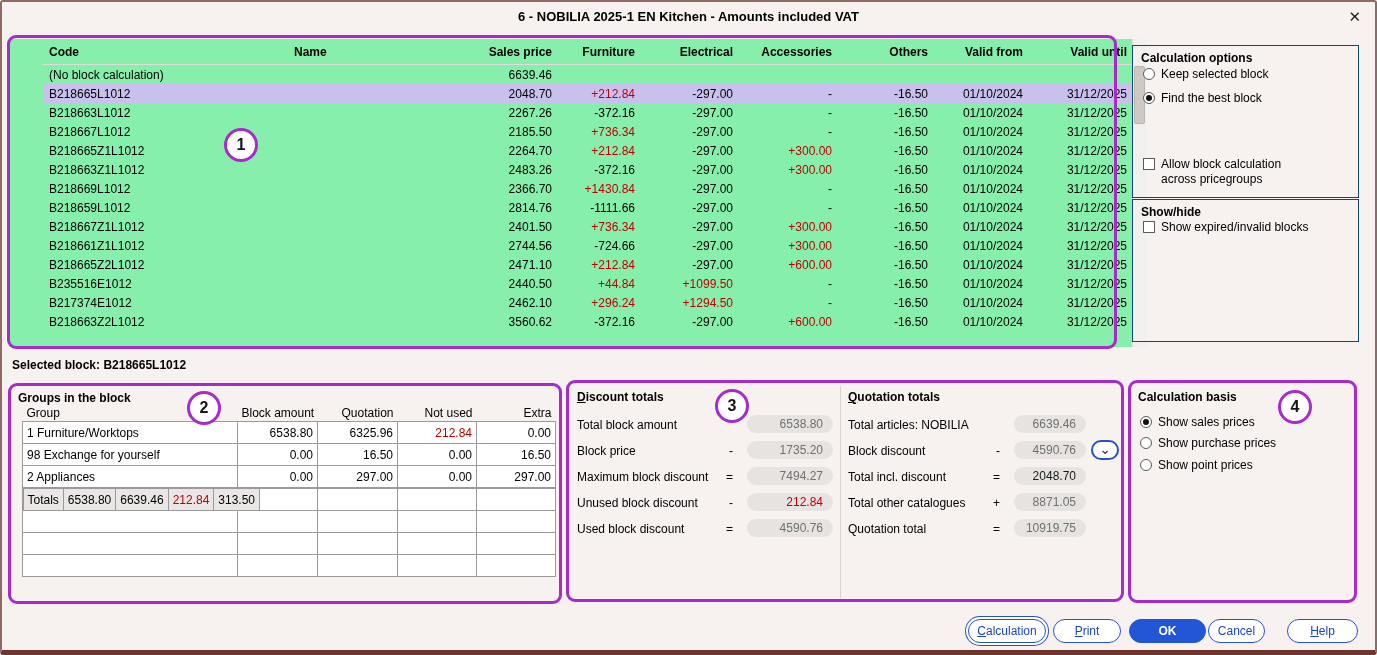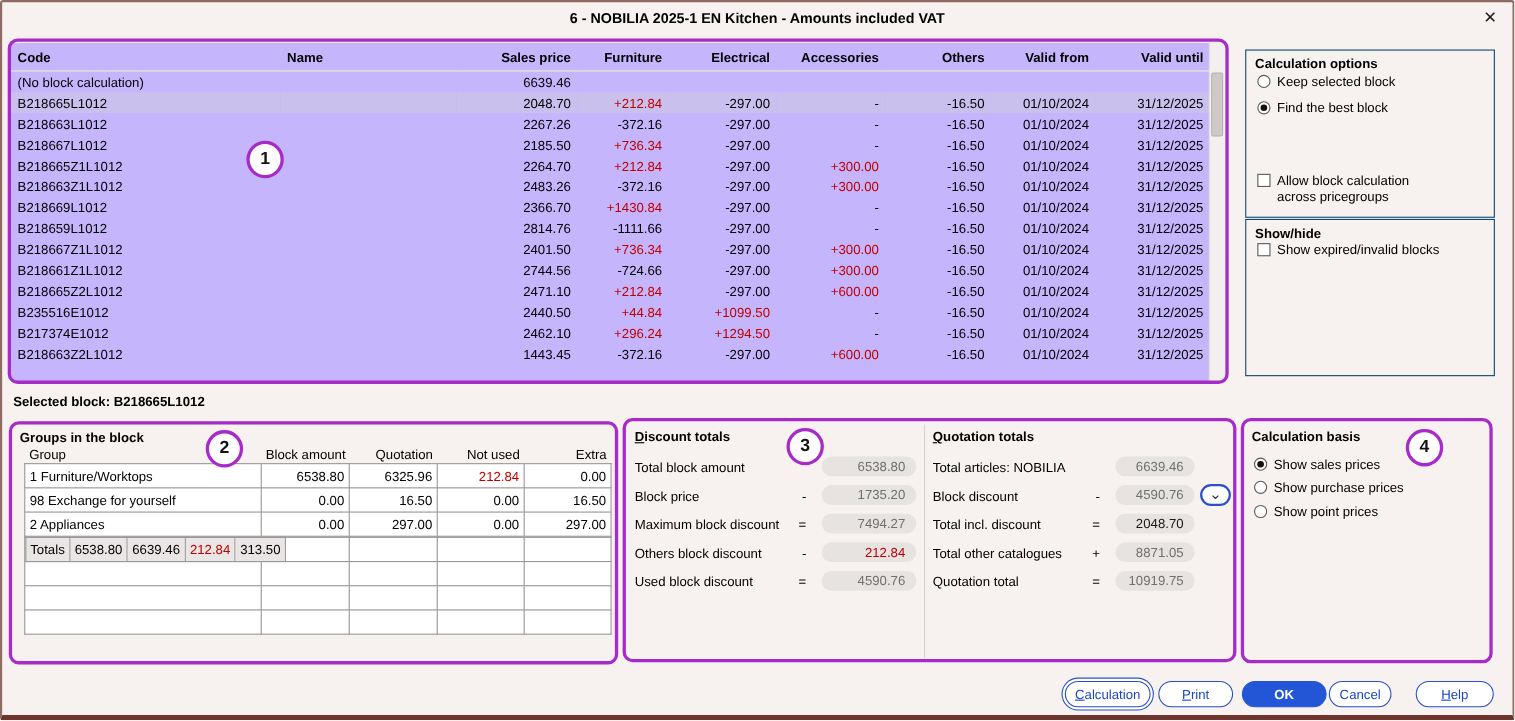--- a/index.html
+++ b/index.html
@@ -4,21 +4,21 @@
 <style>
   html,body{margin:0;padding:0;background:#fff;}
   .dialog{position:relative;width:1377px;height:655px;box-sizing:border-box;background:#f7f1ef;
     border:2px solid #8f6b63;border-bottom:5px solid #6e352f;border-radius:3px;
     font-family:"Liberation Sans",sans-serif;color:#000;overflow:hidden;font-size:12px;}
   
   .titlebar{position:absolute;top:0;left:0;right:0;height:30px;text-align:center;line-height:30px;}
   .title{font-weight:bold;font-size:13px;}
   .close{position:absolute;right:14px;top:0;font-size:15px;line-height:30px;cursor:default;color:#222;}
   
-  .table-wrap{position:absolute;left:8px;top:37px;width:1104px;height:308px;background:#c4b5fd;overflow:hidden;}
+  .table-wrap{position:absolute;left:8px;top:37px;width:1104px;height:308px;background:#86efac;overflow:hidden;padding-left:33px;}
   table.blocks{border-collapse:collapse;table-layout:fixed;width:1090px;}
   table.blocks th{height:25px;font-weight:bold;font-size:12px;padding:0 6px;border-bottom:1px solid #e0dcda;white-space:nowrap;overflow:hidden;}
   table.blocks td{height:19px;font-size:12px;padding:0 6px;white-space:nowrap;overflow:hidden;}
   .l{text-align:left;}.r{text-align:right;}
   table.blocks tr.selected{background:#c9c0ee;}
   .red{color:#c00000;}
   .vscroll{position:absolute;right:0;top:0;bottom:0;width:14px;background:#f2f0ef;border-left:1px solid #e3dfdd;}
   .vthumb{position:absolute;top:27px;left:1px;width:11px;height:58px;background:#cfc9c6;border:1px solid #bab4b1;border-radius:2px;box-sizing:border-box;}
   
   .gbox{position:absolute;border:1px solid #0c4a6e;box-sizing:border-box;}
@@ -265,21 +265,21 @@
             <td class="r red">+296.24</td>
             <td class="r red">+1294.50</td>
             <td class="r">-</td>
             <td class="r">-16.50</td>
             <td class="r">01/10/2024</td>
             <td class="r">31/12/2025</td>
           </tr>
           <tr>
             <td class="l">B218663Z2L1012</td>
             <td class="l"></td>
-            <td class="r">1443.45</td>
+            <td class="r">3560.62</td>
             <td class="r">-372.16</td>
             <td class="r">-297.00</td>
             <td class="r red">+600.00</td>
             <td class="r">-16.50</td>
             <td class="r">01/10/2024</td>
             <td class="r">31/12/2025</td>
           </tr>
         </tbody>
     </table>
     <div class="vscroll">
@@ -404,21 +404,21 @@
         <span class="tot-label">Block price</span>
         <span class="tot-op">-</span>
         <span class="pill">1735.20</span>
       </div>
       <div class="totrow">
         <span class="tot-label">Maximum block discount</span>
         <span class="tot-op">=</span>
         <span class="pill">7494.27</span>
       </div>
       <div class="totrow">
-        <span class="tot-label">Others block discount</span>
+        <span class="tot-label">Unused block discount</span>
         <span class="tot-op">-</span>
         <span class="pill red">212.84</span>
       </div>
       <div class="totrow">
         <span class="tot-label">Used block discount</span>
         <span class="tot-op">=</span>
         <span class="pill">4590.76</span>
       </div>
     </div>
 

